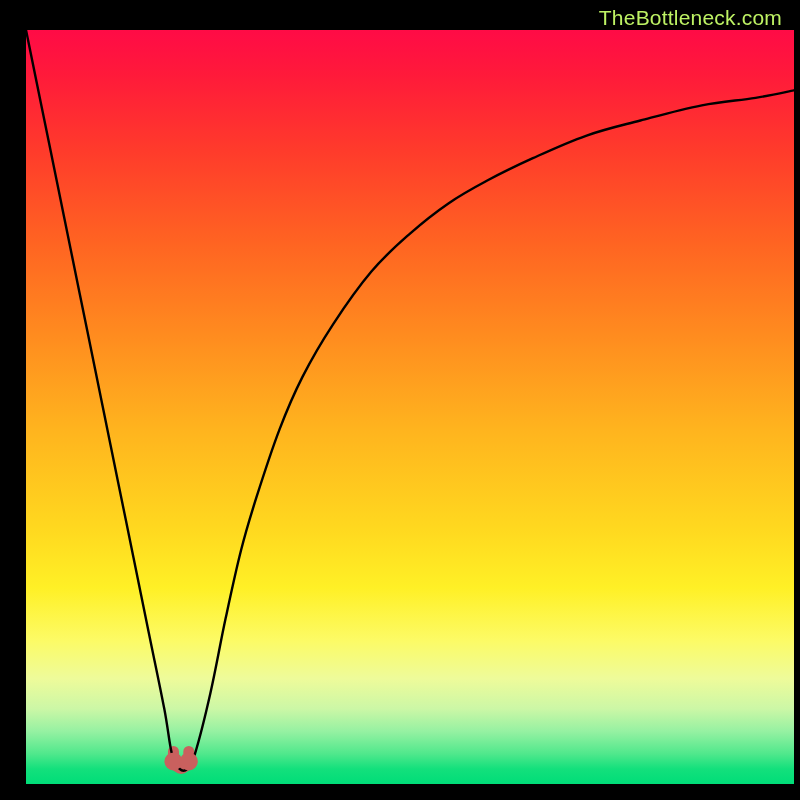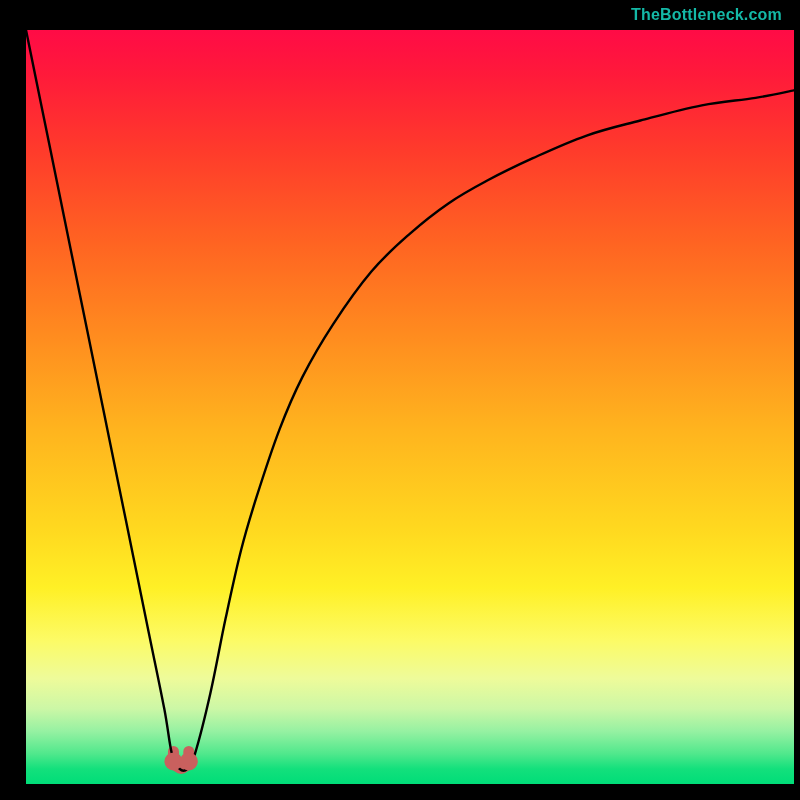--- a/index.html
+++ b/index.html
@@ -39,23 +39,23 @@
       #96f1a2 93%,
       #50e88c 96%,
       #13e07c 98%,
       #00dd78 100%
     );
   }
   .wm {
     position: absolute;
     top: 6px;
     right: 18px;
-    color: #14b8a6;
-    font-size: 16px;
-    font-weight: 700;
+    color: #bef264;
+    font-size: 21px;
+    font-weight: 400;
     letter-spacing: 0.2px;
   }
   svg.curve {
     position: absolute;
     inset: 0;
   }
 </style>
 </head>
 <body>
 

